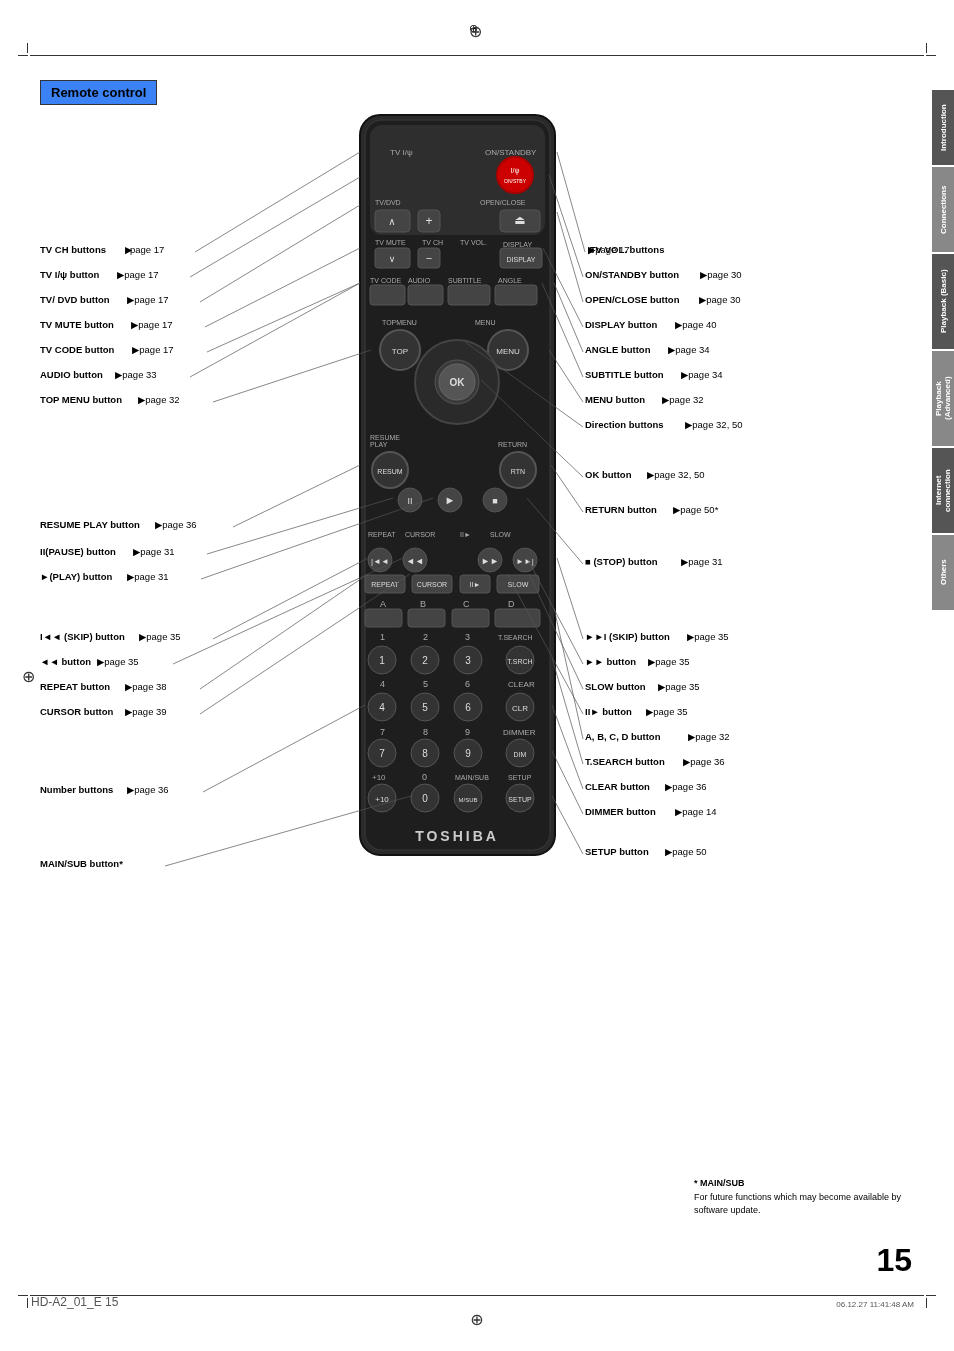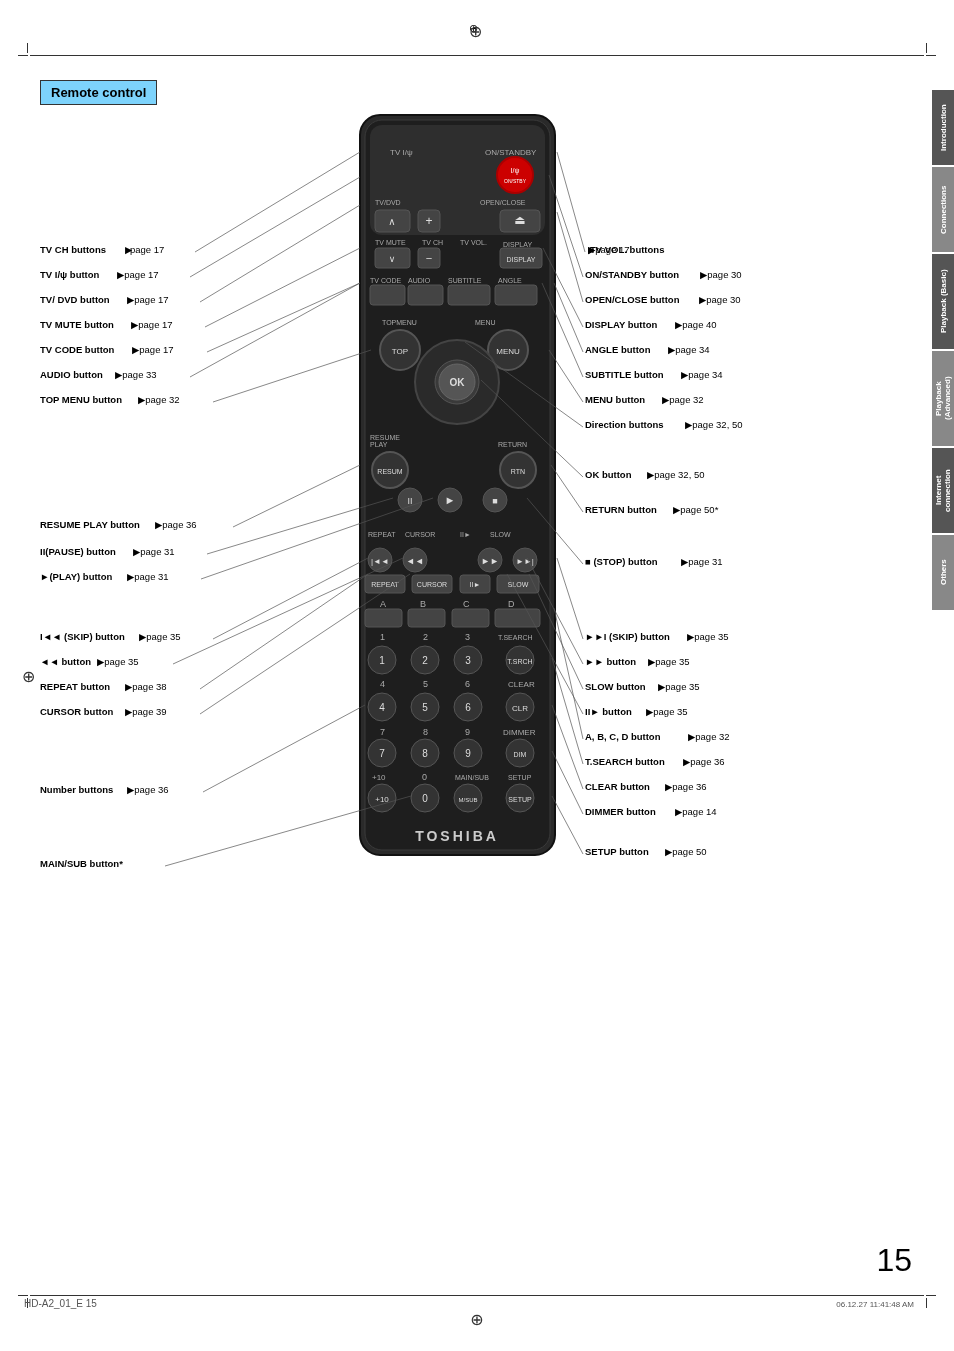--- a/index.html
+++ b/index.html
@@ -121,21 +121,21 @@
 <div class="side-tabs">
   <div class="side-tab side-tab-introduction" style="background:#555; color:#fff; writing-mode:vertical-rl; transform:rotate(180deg); padding:8px 4px; font-size:8px; font-weight:bold; text-align:center; width:22px; height:75px; display:flex; align-items:center; justify-content:center;">Introduction</div>
   <div class="side-tab side-tab-connections" style="background:#888; color:#fff; writing-mode:vertical-rl; transform:rotate(180deg); padding:8px 4px; font-size:8px; font-weight:bold; text-align:center; width:22px; height:85px; display:flex; align-items:center; justify-content:center;">Connections</div>
   <div class="side-tab side-tab-playback-basic" style="background:#555; color:#fff; writing-mode:vertical-rl; transform:rotate(180deg); padding:8px 4px; font-size:8px; font-weight:bold; text-align:center; width:22px; height:95px; display:flex; align-items:center; justify-content:center;">Playback (Basic)</div>
   <div class="side-tab side-tab-playback-advanced" style="background:#888; color:#fff; writing-mode:vertical-rl; transform:rotate(180deg); padding:8px 4px; font-size:8px; font-weight:bold; text-align:center; width:22px; height:95px; display:flex; align-items:center; justify-content:center;">Playback (Advanced)</div>
   <div class="side-tab side-tab-internet" style="background:#555; color:#fff; writing-mode:vertical-rl; transform:rotate(180deg); padding:8px 4px; font-size:8px; font-weight:bold; text-align:center; width:22px; height:85px; display:flex; align-items:center; justify-content:center;">Internet connection</div>
   <div class="side-tab side-tab-others" style="background:#888; color:#fff; writing-mode:vertical-rl; transform:rotate(180deg); padding:8px 4px; font-size:8px; font-weight:bold; text-align:center; width:22px; height:75px; display:flex; align-items:center; justify-content:center;">Others</div>
 </div>
 
 <div style="position:absolute; top:80px; left:40px;">
-  <div style="background:#7dd3fc; border:1.5px solid #333; padding:4px 10px; font-weight:bold; font-size:13px;">Remote control</div>
+  <div style="background:#3b82f6; border:1.5px solid #333; padding:4px 10px; font-weight:bold; font-size:13px;">Remote control</div>
 </div>
 
 <svg style="position:absolute; top:105px; left:35px; width:880px; height:980px;" viewBox="0 0 880 980">
 
   <g transform="translate(325, 10)">
 
     <rect x="0" y="0" width="195" height="740" rx="20" ry="20" fill="#2a2a2a" stroke="#111" stroke-width="2"></rect>
 
     <rect x="5" y="5" width="185" height="730" rx="17" ry="17" fill="#1e1e1e" stroke="#3a3a3a" stroke-width="1"></rect>
 
@@ -482,19 +482,24 @@
   <text x="550" y="710" fill="#000" font-size="9.5" font-family="Arial" dx="90">▶page 14</text>
   <line x1="548" y1="709" x2="517" y2="646" stroke="#555" stroke-width="0.7"></line>
 
   <text x="550" y="750" fill="#000" font-size="9.5" font-family="Arial" font-weight="bold">SETUP button </text>
   <text x="550" y="750" fill="#000" font-size="9.5" font-family="Arial" dx="80">▶page 50</text>
   <line x1="548" y1="749" x2="517" y2="691" stroke="#555" stroke-width="0.7"></line>
 
 </svg>
 
 <div style="position:absolute; bottom:120px; right:40px; width:220px; font-size:9px; line-height:1.5;">
+  <div>
+    <span style="font-weight:bold;">* </span>
+    <span style="font-weight:bold;">MAIN/SUB</span><br>
+    <span>For future functions which may become available by software update.</span>
+  </div>
   <br>
 </div>
 
-<div style="position:absolute; bottom:72px; right:42px; font-size:32px; font-weight:normal;">15</div>
-
-<div style="position:absolute; bottom:42px; left:24px; font-size:10px; color:#555;">HD-A2_01_E  15</div>
+<div style="position:absolute; bottom:72px; right:42px; font-size:32px; font-weight:bold;">15</div>
+
+<div style="position:absolute; bottom:42px; left:31px; font-size:12px; color:#555;">HD-A2_01_E  15</div>
 <div style="position:absolute; bottom:42px; right:40px; font-size:8px; color:#555;margin-left:48px;">06.12.27  11:41:48 AM</div>
 
 </body></html>

